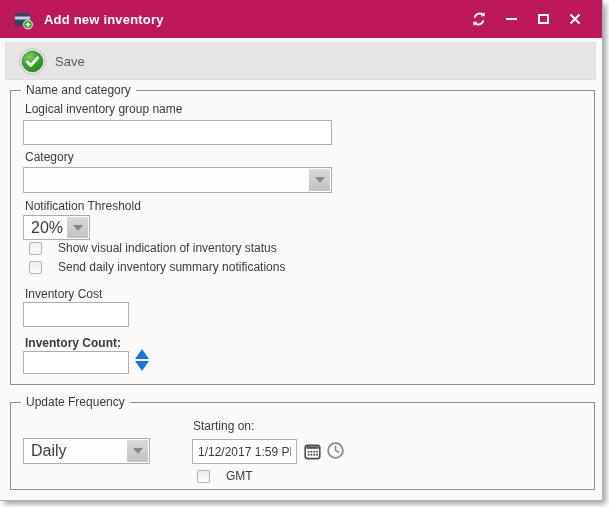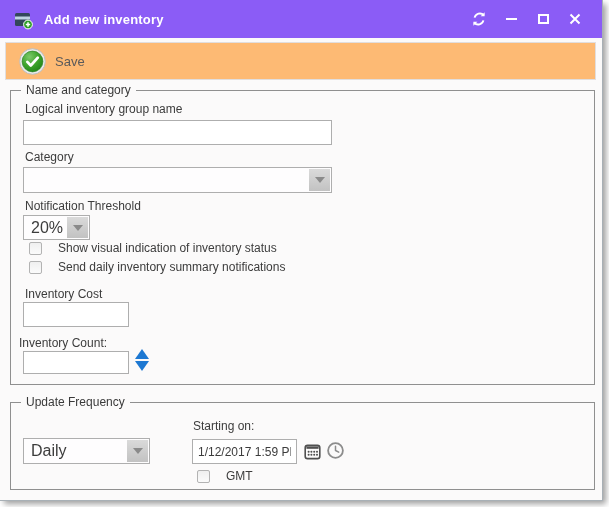--- a/index.html
+++ b/index.html
@@ -8,42 +8,42 @@
 
   .window {
     position: absolute; left: 0; top: 0; width: 602px; height: 500px;
     background: #fbfafa;
     box-shadow: 0 0 0 1px #a8b0b6, 4px 4px 6px rgba(0,0,0,0.38);
   }
 
   
   .titlebar {
     position: absolute; left: 0; top: 0; width: 100%; height: 38px;
-    background: #8b5cf6; display: flex; align-items: center;
+    background: #be185d; display: flex; align-items: center;
   }
   .app-icon { margin-left: 12px; width: 22px; height: 22px; flex: 0 0 auto; }
   .title-text {
     margin-left: 10px; color: #ffffff; font-size: 13px; font-weight: bold;
     letter-spacing: 0.2px;
   }
   .tb-buttons {
     position: absolute; right: 18px; top: 0; height: 100%;
     display: flex; align-items: center; gap: 14px;
   }
   .tb-btn {
     width: 18px; height: 18px; display: flex; align-items: center; justify-content: center;
     background: transparent; border: none; cursor: pointer; padding: 0;
   }
   .min-glyph { width: 11px; height: 2px; background: #ffffff; display: block; }
   .max-glyph { width: 11px; height: 10px; border: 2px solid #ffffff; display: block; }
 
   
   .toolbar {
     position: absolute; left: 5px; top: 42px; width: 591px; height: 38px;
-    background: #fdba74; border: 1px solid #e1dede;
+    background: #e5e5e5; border: 1px solid #e1dede;
     display: flex; align-items: center;
   }
   .save-btn {
     display: inline-flex; align-items: center; gap: 9px; margin-left: 10px;
     background: transparent; border: none; cursor: pointer; padding: 3px 8px 3px 3px;
     font-family: "Liberation Sans", sans-serif;
   }
   .save-label { font-size: 13px; color: #5a5a5a; }
 
   
@@ -197,21 +197,21 @@
       <span class="cb-label">Show visual indication of inventory status</span>
     </div>
     <div class="check-row" style="left:18px; top:169px;">
       <span class="cb"></span>
       <span class="cb-label">Send daily inventory summary notifications</span>
     </div>
 
     <span class="field-label" style="left:14px; top:196px;">Inventory Cost</span>
     <input class="text-input" style="left: 12px; top: 211px; width: 106px; height: 25px;" value="">
 
-    <span class="field-label" style="left:8px; top:245px;">Inventory Count:</span>
+    <span class="field-label" style="left:14px; top:245px;font-weight:bold;">Inventory Count:</span>
     <input class="text-input" style="left: 12px; top: 260px; width: 106px; height: 23px;" value="">
     <div class="spinner" style="left:124px; top:258px;">
       <span class="spin-up"></span>
       <span class="spin-down"></span>
     </div>
   </div>
 
   <div class="groupbox gb-update-frequency">
     <span class="legend">Update Frequency</span>
 

